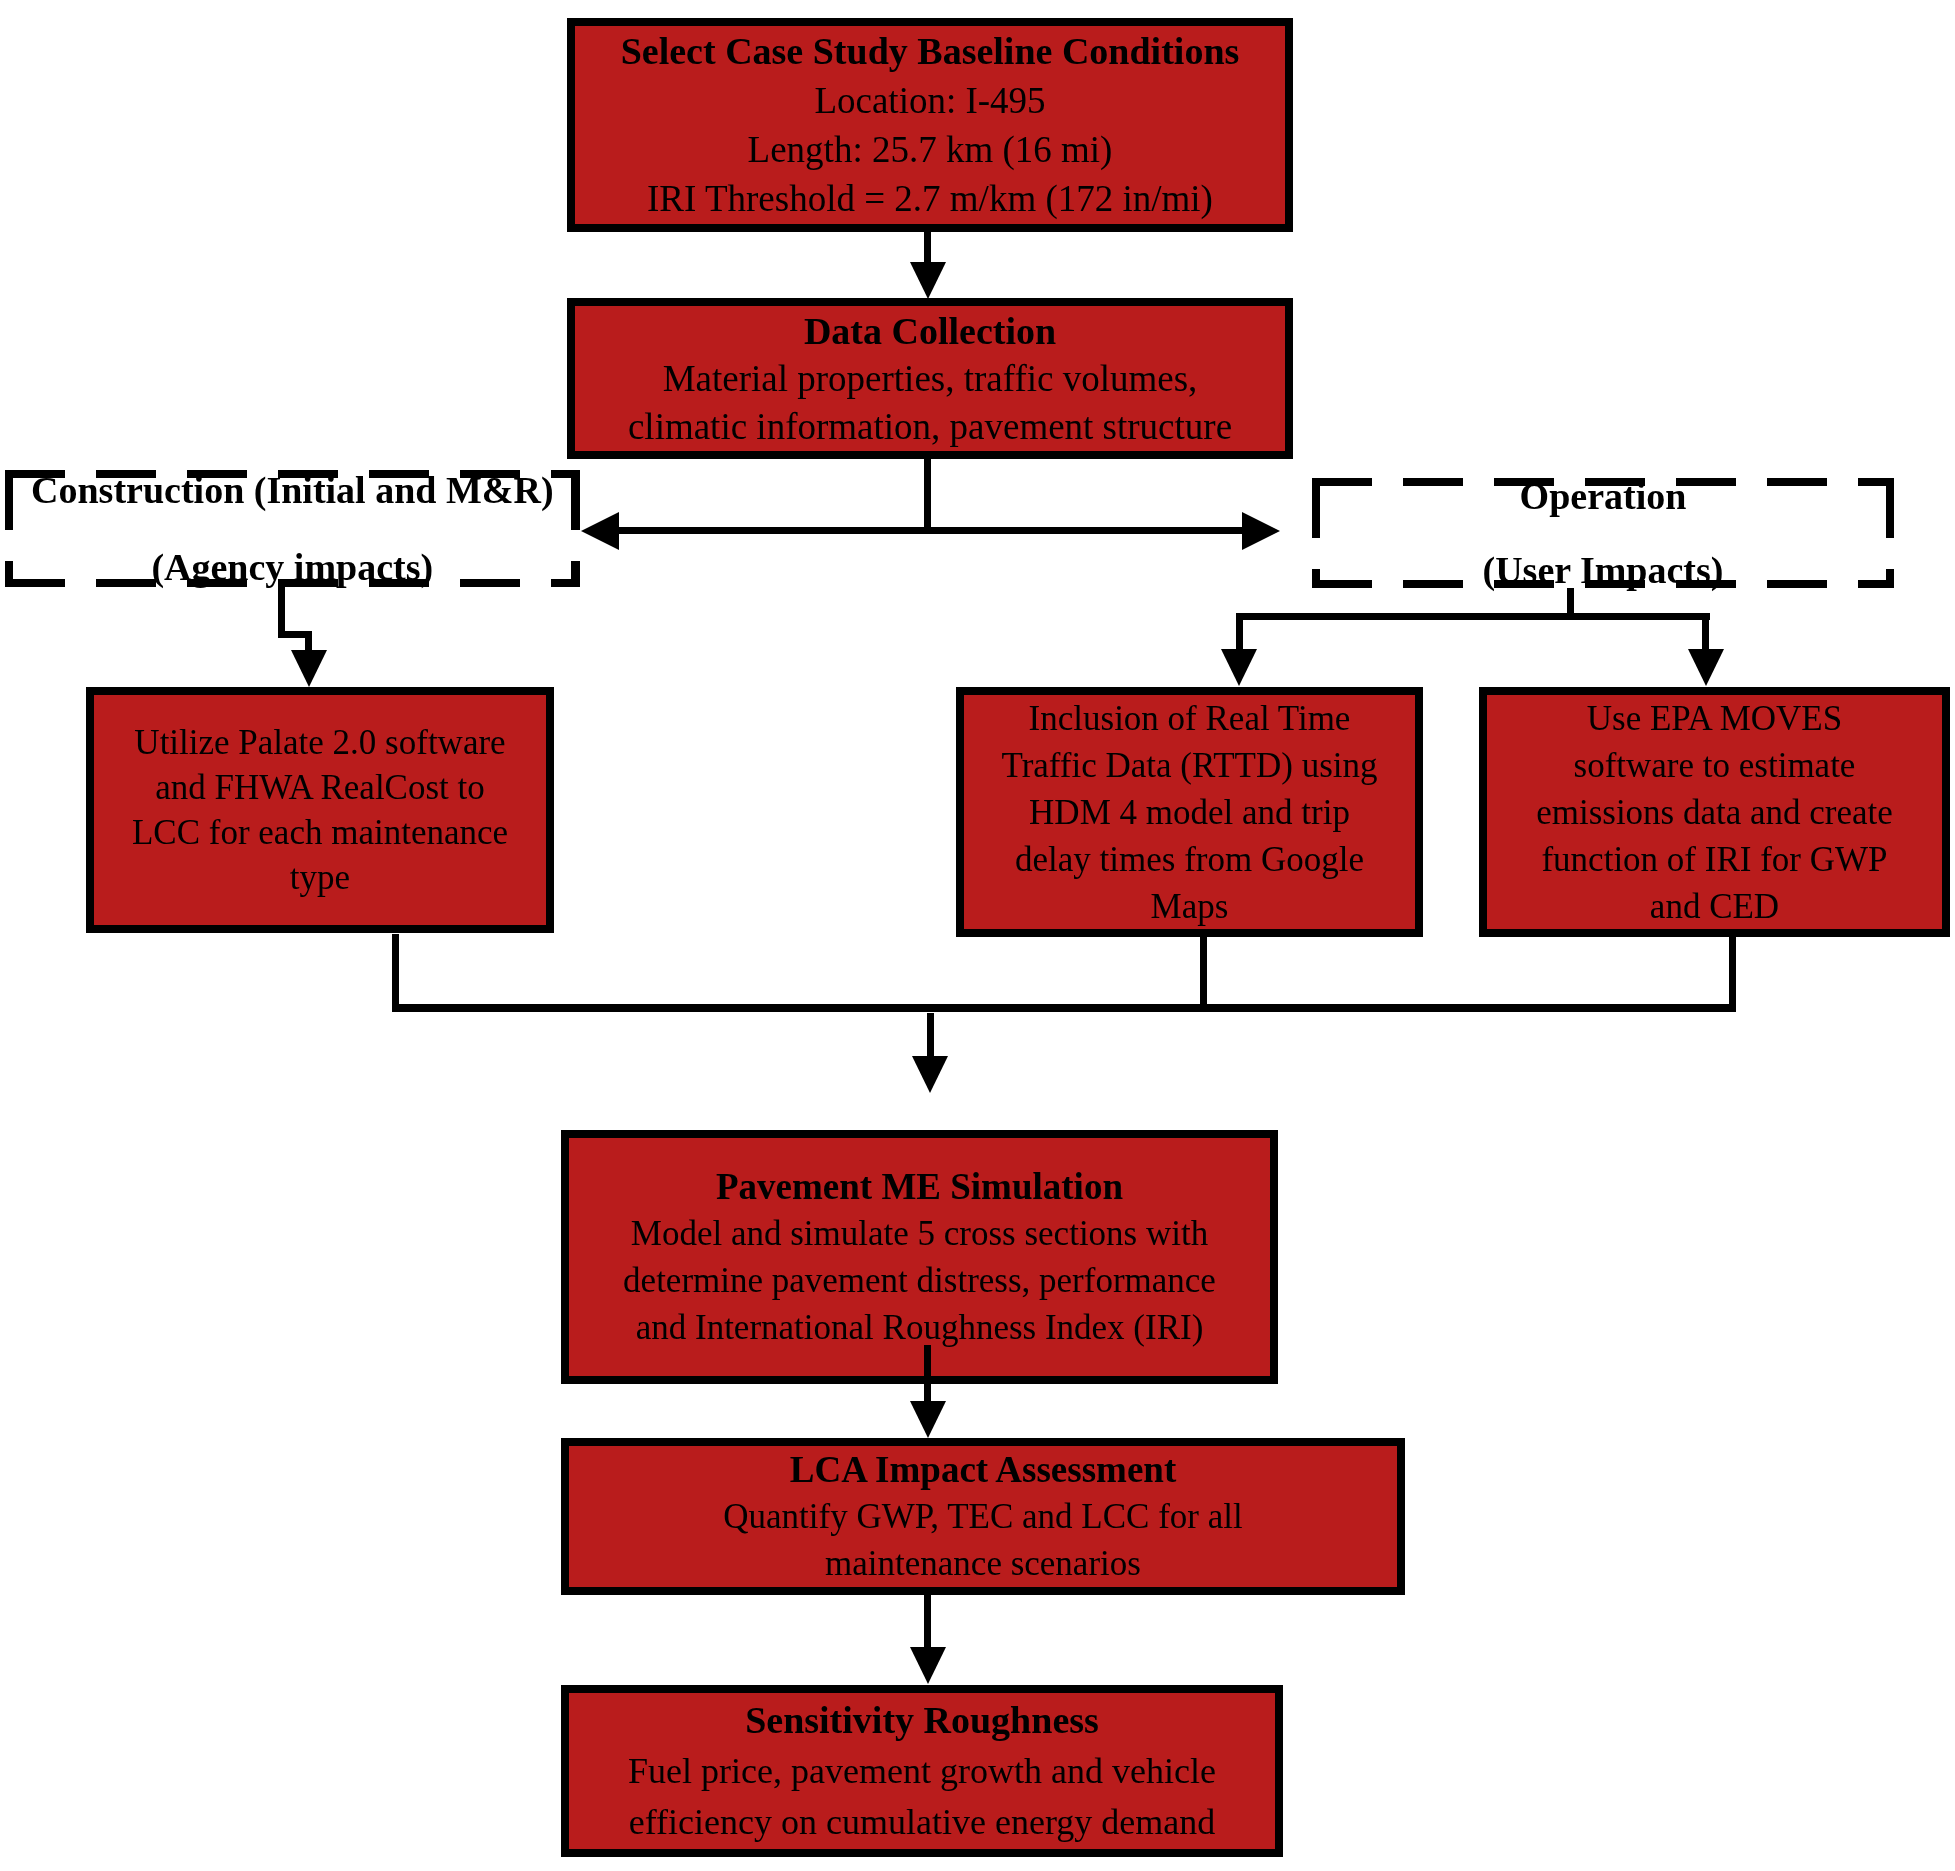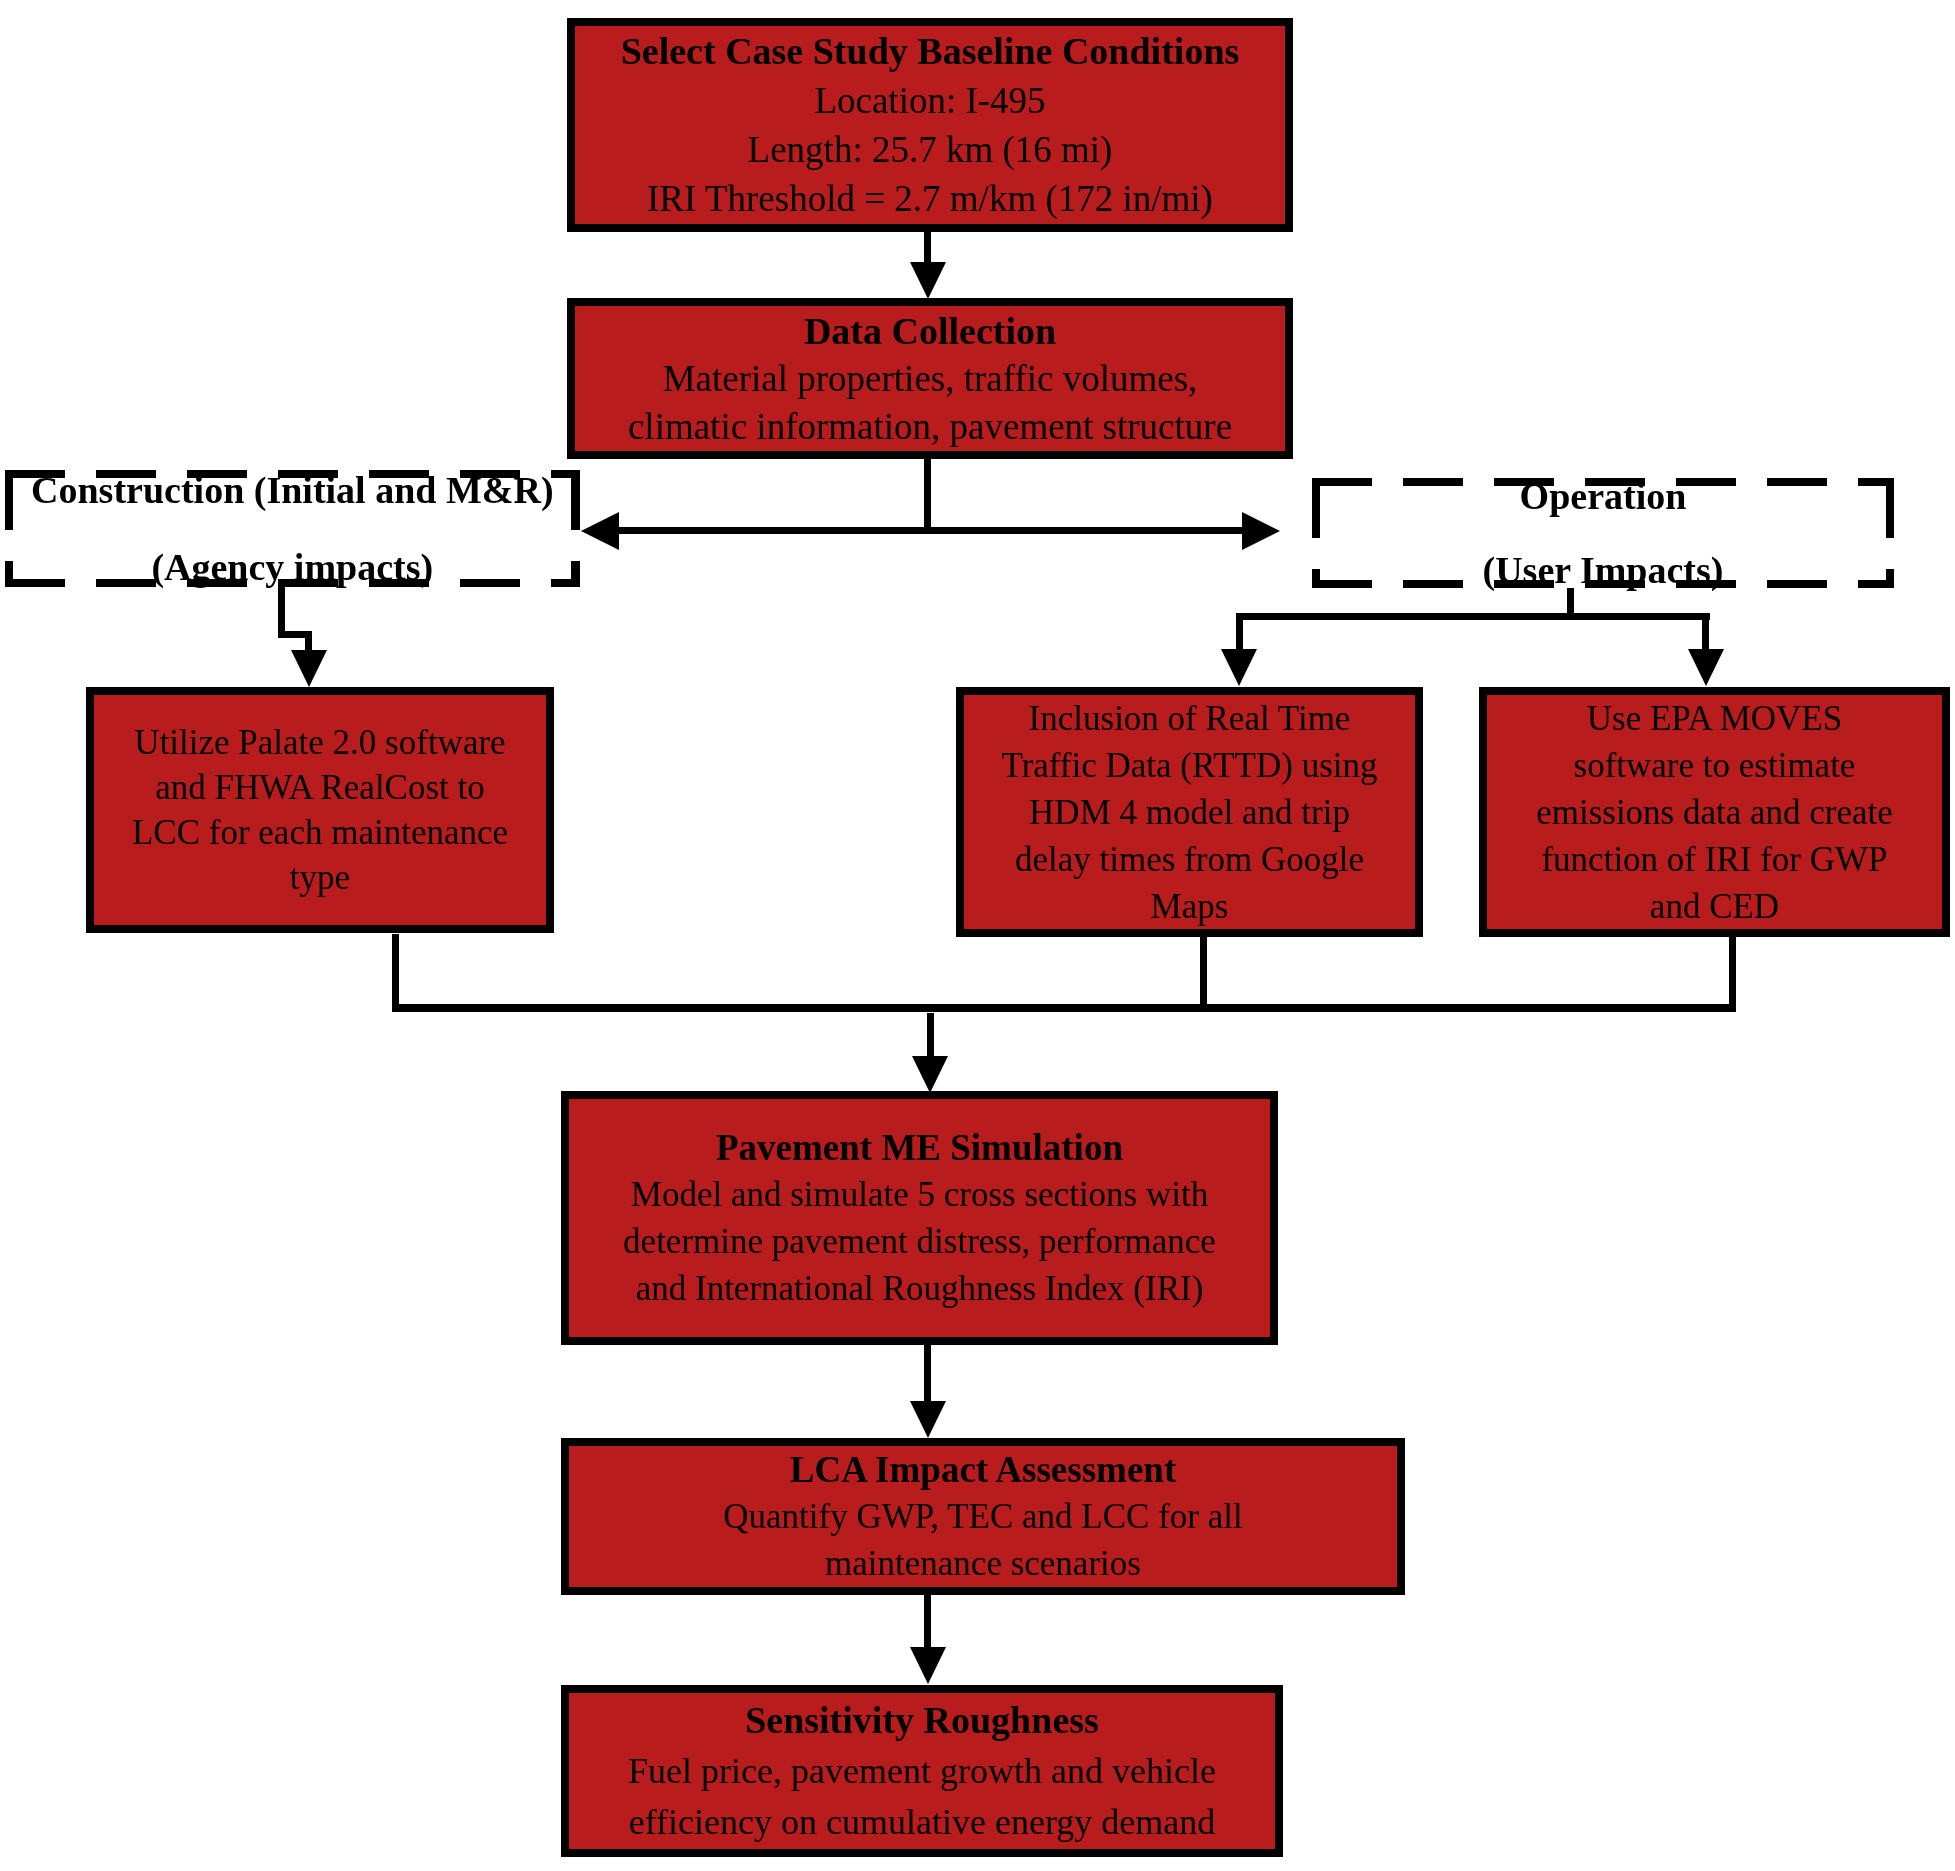--- a/index.html
+++ b/index.html
@@ -34,21 +34,21 @@
   
   #b-select{font-size:37px;line-height:49px;}
   #b-select .t{font-size:38px;}
   #b-data{font-size:37px;line-height:48px;}
   #b-data .t{font-size:38px;}
   #b-constr{font-size:38px;line-height:50px;font-weight:bold;}
   #b-oper{font-size:38px;line-height:47px;font-weight:bold;}
   #b-utilize{font-size:35px;line-height:45px;}
   #b-incl{font-size:35px;line-height:47px;}
   #b-epa{font-size:35px;line-height:47px;}
-  #b-pave{font-size:35px;line-height:47px;}
+  #b-pave{font-size:35px;line-height:47px;margin-top:39px;}
   #b-pave .t{font-size:37px;}
   #b-lca{font-size:35px;line-height:47px;}
   #b-lca .t{font-size:37px;}
   #b-sens{font-size:36px;line-height:51px;}
   #b-sens .t{font-size:38px;}
 </style>
 </head>
 <body>
 
 <div class="diagram">

